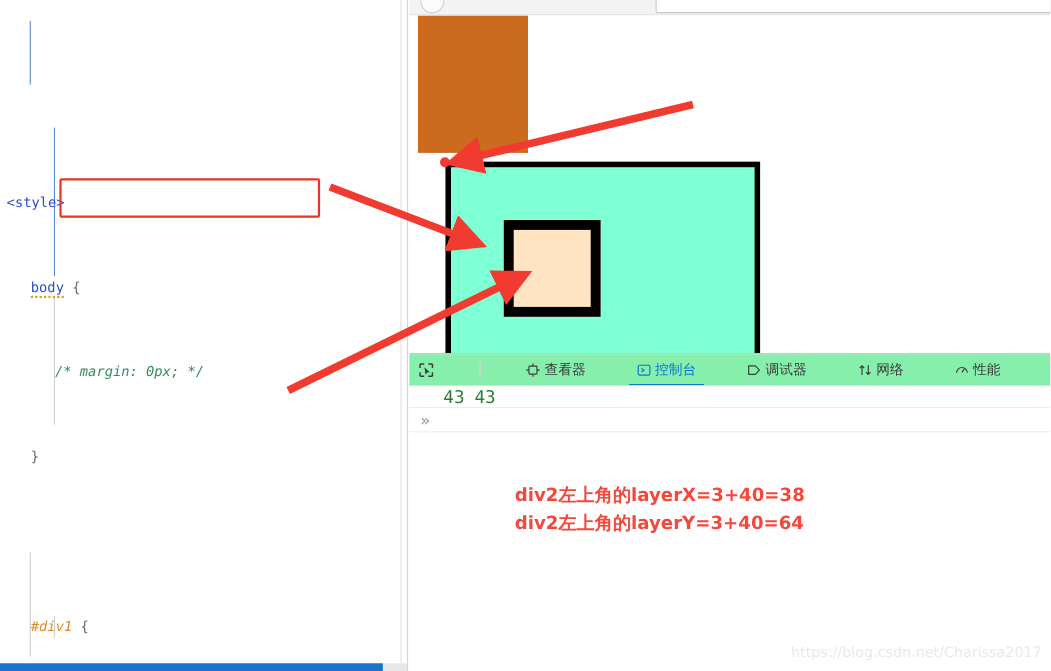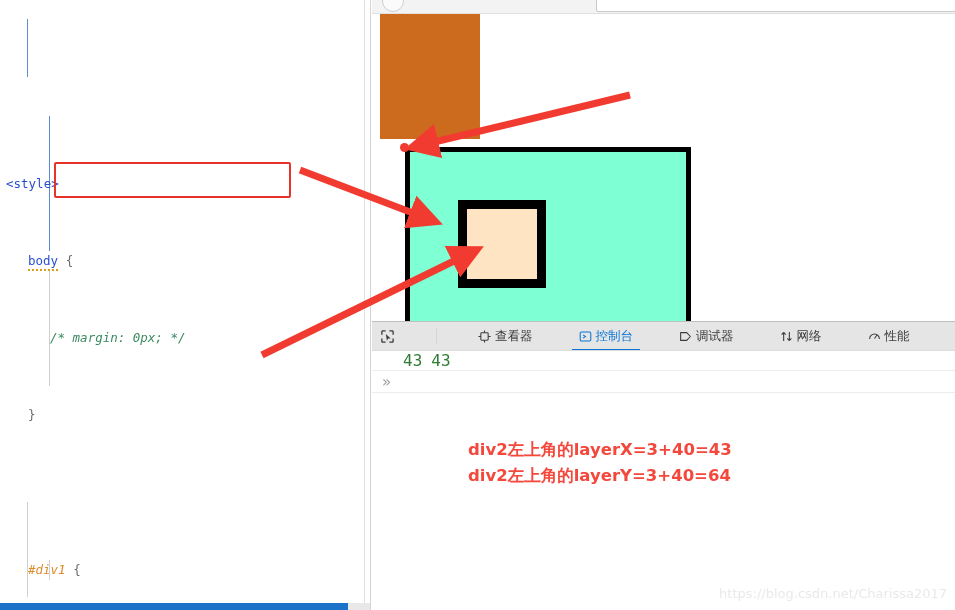--- a/index.html
+++ b/index.html
@@ -139,21 +139,21 @@
   
   #devtools {
     position: absolute; left: 0; top: 321px;
     width: 583px; height: 289px;
     background: #ffffff;
     border-top: 1px solid #c0c0c0;
   }
   #dt-tabbar {
     position: relative;
     height: 29px;
-    background: #e5e5e5;
+    background: #86efac;
     border-bottom: 1px solid #dcdcdc;
     display: flex;
     align-items: center;
     white-space: nowrap;
     overflow: hidden;
     gap: 32px;
   }
   .dt-picker {
     display: flex; align-items: center; justify-content: center;
     width: 30px; height: 29px; flex: none;
@@ -426,21 +426,21 @@
 
       <div id="dt-console">
         <div class="console-row">
           <span class="num-out">43</span>
           <span class="num-out">43</span>
         </div>
         <div id="console-prompt">
           <span class="chev">»</span>
         </div>
 
-        <div id="annot-bottom"><span>div2左上角的layerX=3+40=43</span>
+        <div id="annot-bottom"><span>div2左上角的layerX=3+40=38</span>
 <span>div2左上角的layerY=3+40=64</span></div>
       </div>
     </div>
 
     <div id="watermark">https://blog.csdn.net/Charissa2017</div>
   </div>
 
   <svg id="arrows" viewBox="0 0 955 610">
     <defs>
       <marker id="ah" markerWidth="5" markerHeight="5" refX="1.2" refY="2.5" orient="auto">

